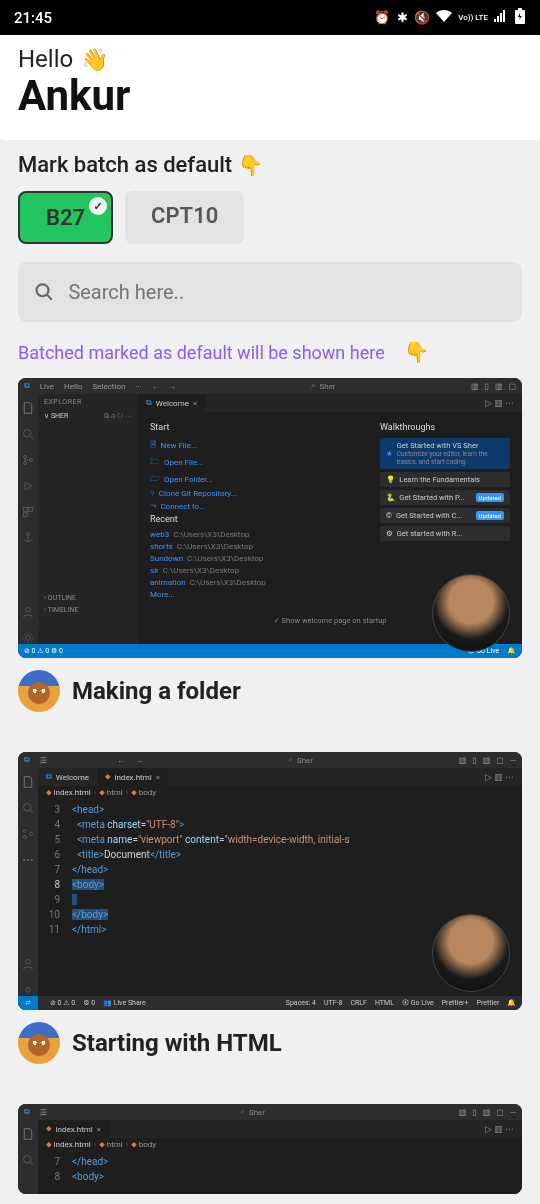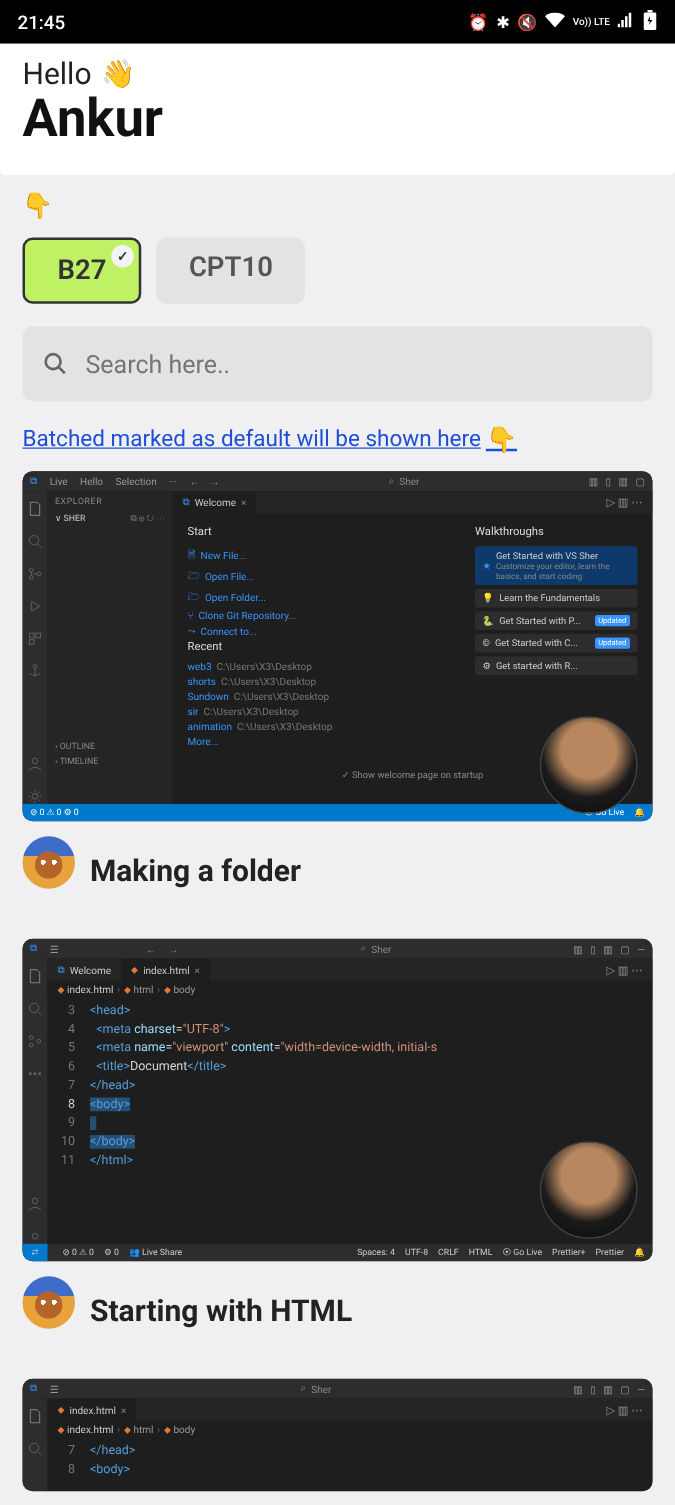--- a/index.html
+++ b/index.html
@@ -11,35 +11,35 @@
 
   .header-card { background: #fff; padding: 10px 18px 20px 18px; border-radius: 0 0 4px 4px; }
   .hello { font-size: 24px; font-weight: 400; color: #222; display: flex; align-items: center; gap: 8px; }
   .username { font-size: 42px; font-weight: 700; color: #111; margin-top: -2px; }
 
   .content { padding: 12px 18px; }
   .section-label { font-size: 22px; font-weight: 500; color: #222; display: flex; align-items: center; gap: 6px; }
 
   .batch-row { display: flex; gap: 12px; margin-top: 14px; }
   .batch-chip { padding: 12px 26px; border-radius: 8px; font-size: 22px; font-weight: 600; position: relative; cursor: pointer; }
-  .batch-chip.selected { border: 2.5px solid #333; background: #bef264; color: #333; }
+  .batch-chip.selected { border: 2.5px solid #333; background: #22c55e; color: #333; }
   .batch-chip.unselected { background: #e3e3e5; color: #555; }
   .check-badge { position: absolute; top: 4px; right: 4px; width: 18px; height: 18px; border-radius: 50%; background: #f3f3f3; display: flex; align-items: center; justify-content: center; font-size: 11px; color: #333; }
 
   .search-box { margin-top: 18px; background: #e3e3e5; border-radius: 8px; padding: 18px 16px; display: flex; align-items: center; gap: 14px; }
   .search-box input { border: none; background: transparent; font-size: 20px; color: #555; width: 100%; outline: none; }
   .search-icon { width: 22px; height: 22px; }
 
-  .hint { margin-top: 18px; font-size: 18px; color: #1d4ed8; display: flex; align-items: center; gap: 4px; text-decoration: underline; }
+  .hint { margin-top: 18px; font-size: 18px; color: #8b5cf6; display: flex; align-items: center; gap: 20px; }
 
   .lesson-card { margin-top: 14px; }
   .video-thumb { width: 100%; border-radius: 8px; overflow: hidden; position: relative; background: #1e1e1e; }
   .avatar-overlay { position: absolute; bottom: 6px; right: 12px; width: 78px; height: 78px; border-radius: 50%; background: radial-gradient(circle at 50% 35%, #b8875f 0%, #b8875f 35%, #1a1a1a 60%, #0a0a0a 100%); border: 1px solid #444; }
 
-  .lesson-title-row { display: flex; align-items: flex-end; gap: 12px; margin-top: 12px; }
+  .lesson-title-row { display: flex; align-items: center; gap: 12px; margin-top: 12px; }
   .lion-icon { width: 42px; height: 42px; border-radius: 50%; background: linear-gradient(180deg, #3d6cc9 0%, #3d6cc9 38%, #e8a23c 38%, #e8a23c 100%); position: relative; flex-shrink: 0; }
   .lion-icon::after { content: ""; position: absolute; left: 50%; top: 55%; transform: translate(-50%,-50%); width: 22px; height: 22px; border-radius: 50%; background: radial-gradient(circle at 30% 40%, #fff 0 2px, transparent 2px), radial-gradient(circle at 70% 40%, #fff 0 2px, transparent 2px), #b6652a; }
   .lesson-title { font-size: 24px; font-weight: 700; color: #222; }
 
   
   .vsc { color: #ccc; font-family: 'Consolas', 'Monaco', monospace; font-size: 9px; }
   .vsc-titlebar { height: 16px; background: #2d2d30; display: flex; align-items: center; padding: 0 6px; gap: 10px; font-size: 8px; color: #999; }
   .vsc-titlebar .right { margin-left: auto; display: flex; gap: 6px; }
   .vsc-body { display: flex; }
   .vsc-activitybar { width: 20px; background: #2d2d30; display: flex; flex-direction: column; align-items: center; padding-top: 8px; gap: 14px; }
@@ -121,20 +121,21 @@
   <div class="hello">
     <span>Hello</span>
     <span class="emoji-hand">👋</span>
   </div>
   <div class="username">Ankur</div>
 </div>
 
 <div class="content">
 
   <div class="section-label">
+    <span>Mark batch as default</span>
     <span class="emoji-down">👇</span>
   </div>
 
   <div class="batch-row">
     <div class="batch-chip selected">
       <span>B27</span>
       <span class="check-badge">✓</span>
     </div>
     <div class="batch-chip unselected">
       <span>CPT10</span>

